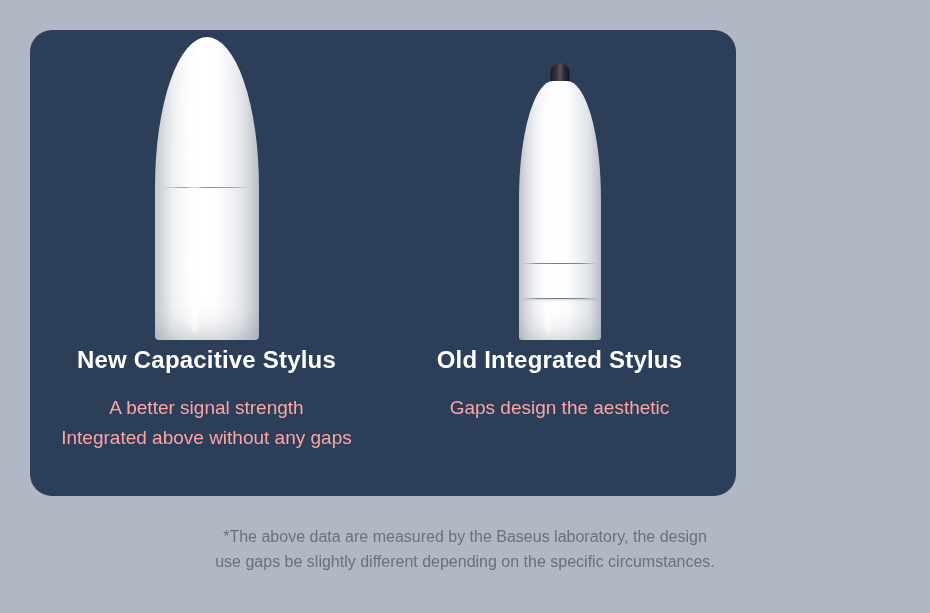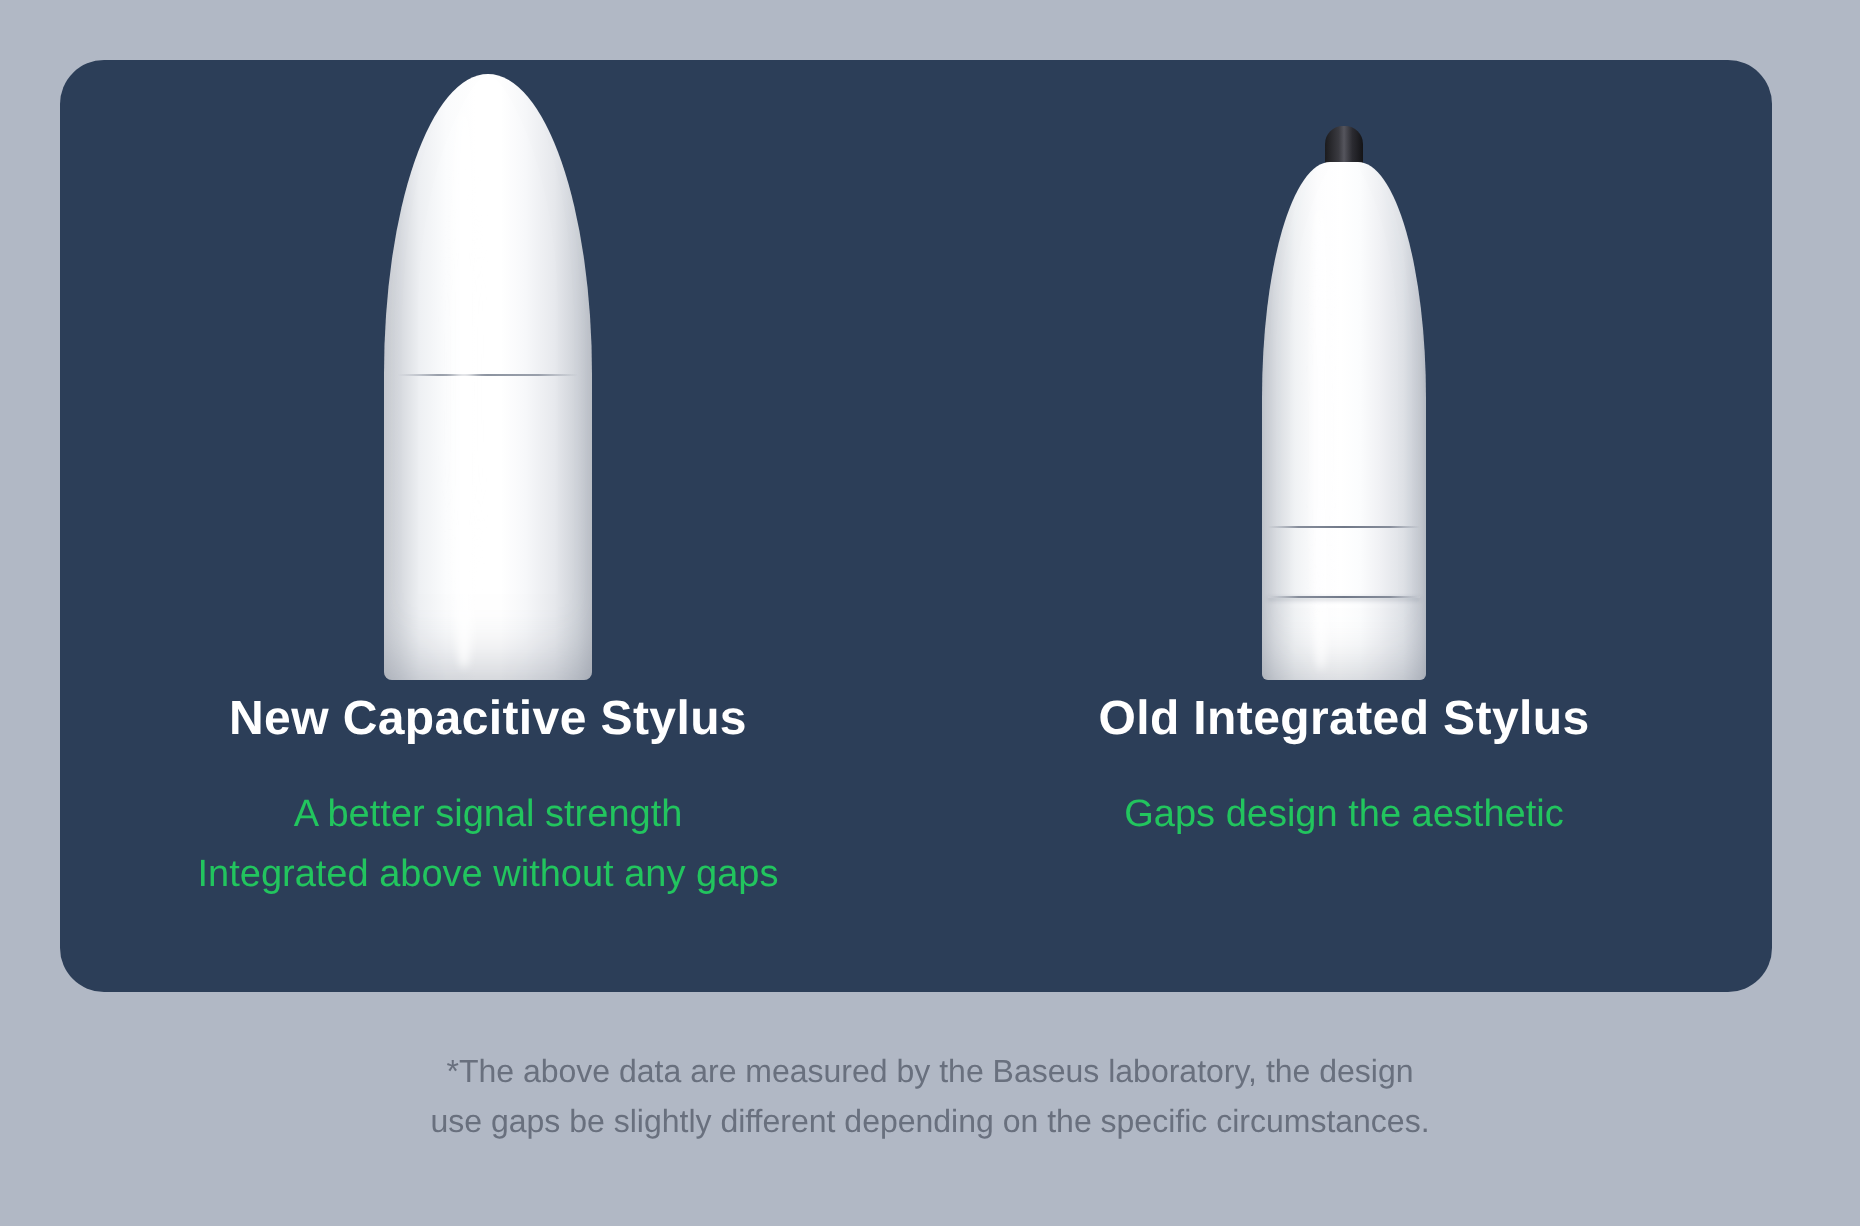--- a/index.html
+++ b/index.html
@@ -8,21 +8,21 @@
     background:#b1b8c5;
     font-family:"Liberation Sans", sans-serif;
     overflow:hidden;
   }
   .stage { position:relative; width:930px; height:613px; }
 
   
   .panel {
     position:absolute;
     left:30px; top:30px;
-    width:856px; height:466px;
+    width:706px; height:466px;
     background:#2c3e58;
     border-radius:22px;
   }
 
   .cols { position:absolute; inset:0; display:flex; }
   .col { flex:1 1 50%; position:relative; }
 
   
   .art { position:absolute; left:0; right:0; top:0; height:310px; }
 
@@ -82,21 +82,21 @@
   .seam-old.s2{ top:235px; box-shadow:0 1px 2px rgba(110,118,134,.45); }
 
   
   .caption { position:absolute; left:0; right:0; top:316px; text-align:center; }
   .title {
     font-size:24px; font-weight:700; color:#ffffff;
     letter-spacing:.2px; line-height:1.2;
   }
   .subtitle {
     margin-top:18px;
-    font-size:19px; font-weight:400; color:#22c55e;
+    font-size:19px; font-weight:400; color:#fca5a5;
     line-height:1.58;
   }
 
   
   .footnote {
     position:absolute; left:0; right:0; top:524px;
     text-align:center;
     font-size:16px; line-height:1.58; color:#69707e;
   }
 </style>

